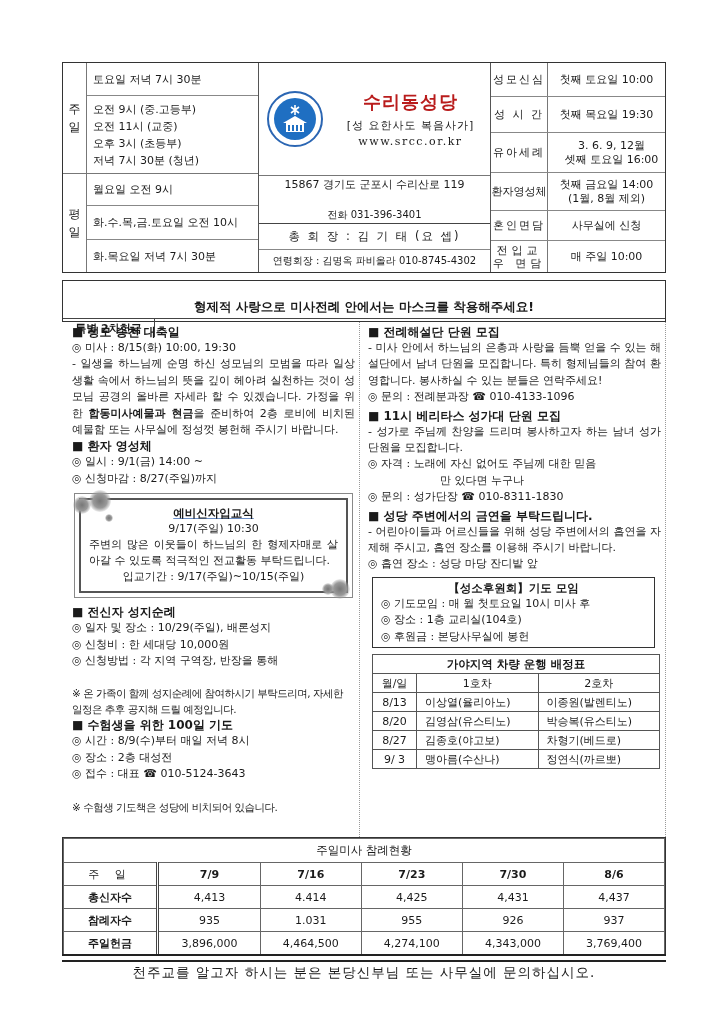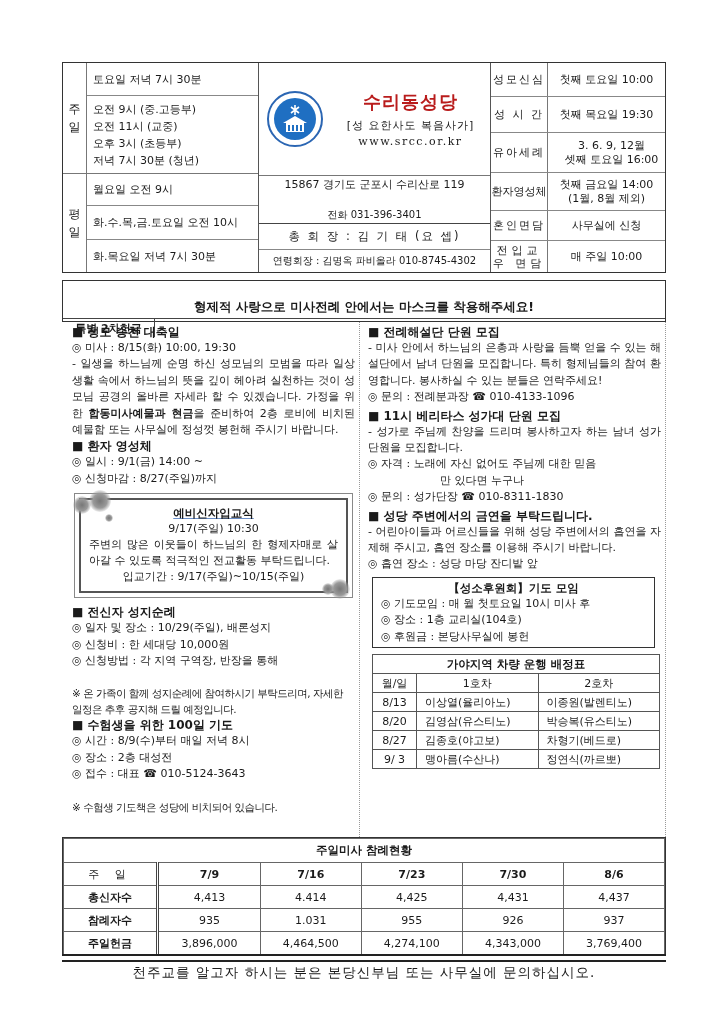--- a/index.html
+++ b/index.html
@@ -67,21 +67,21 @@
   
   .veh-table { border-collapse: collapse; width: 288px; margin: 6px 0 0 4px; font-size: 11px; }
   .veh-table td, .veh-table th { border: 1px solid #555; height: 19px; text-align: center; font-weight: normal; }
   .veh-table .vt-title { font-weight: bold; font-size: 11.5px; }
   .veh-table td.left { text-align: left; padding-left: 8px; }
 
   
   .att-wrap { position: absolute; left: 62px; top: 837px; width: 604px; border: 1.5px solid #333; }
   .att-table { border-collapse: collapse; width: 100%; font-size: 11px; }
   .att-table td { border: 1px solid #666; height: 23px; text-align: center; }
-  .att-table .att-title { font-weight: bold; font-size: 11.5px; height: 24px; }
+  .att-table .att-title { font-weight: normal; font-size: 11.5px; height: 24px; }
   .att-table td.rowh { width: 94px; border-right: 3px double #444; font-weight: bold; }
   .att-table tr.dates td { font-weight: bold; }
 
   .footer-lines { position: absolute; left: 62px; top: 954px; width: 604px; height: 8px; border-top: 2px solid #222; border-bottom: 2px solid #222; }
   .footer-text { position: absolute; left: 62px; top: 964px; width: 604px; text-align: center; font-size: 13.5px; letter-spacing: 1px; }
 </style>
 </head>
 <body>
 
 <div class="header">

